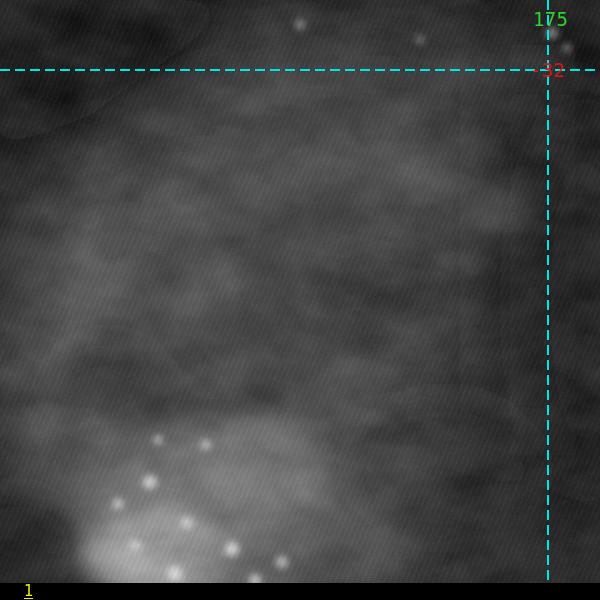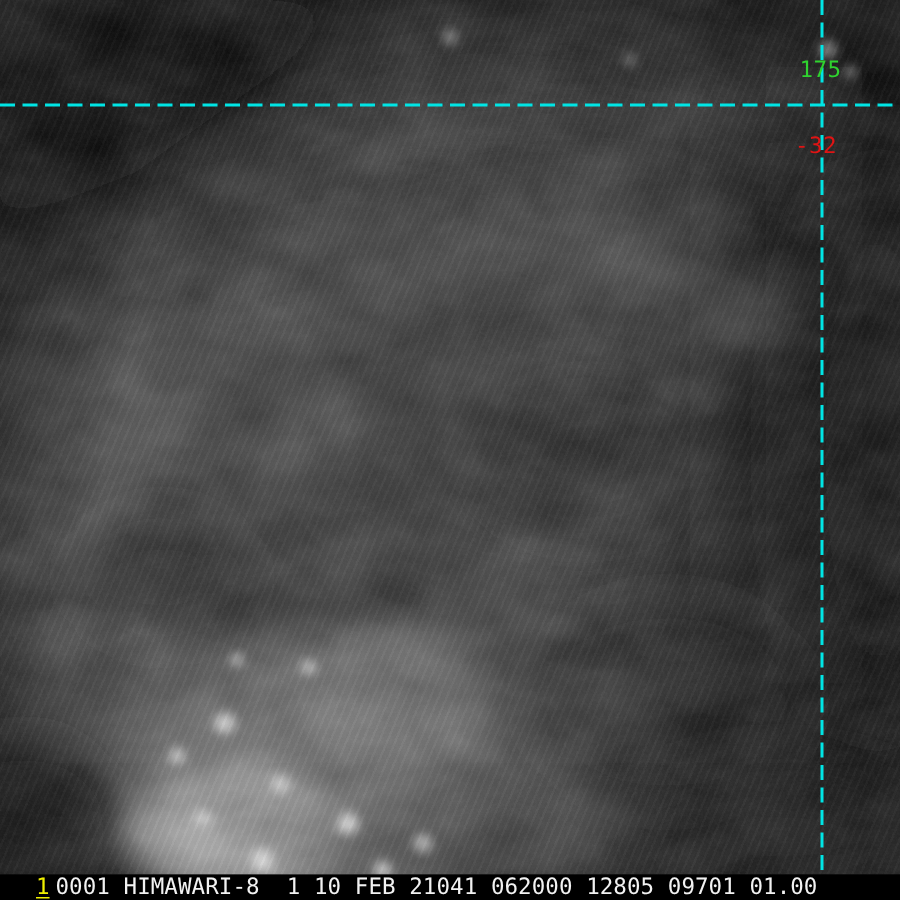--- a/index.html
+++ b/index.html
@@ -15,23 +15,22 @@
   .scanlines {
     position: absolute; top: 0; left: 0; width: 600px; height: 583px;
     z-index: 1; pointer-events: none;
     background: repeating-linear-gradient(113deg,
       rgba(255,255,255,0.025) 0px, rgba(255,255,255,0.025) 1.5px,
       rgba(0,0,0,0.03) 1.5px, rgba(0,0,0,0.03) 5px);
   }
   .grid-overlay { position: absolute; top: 0; left: 0; z-index: 2; display: block; }
   .coord-label {
     position: absolute; z-index: 3;
-    font-size: 15px; line-height: 14px; letter-spacing: 0.3px;
+    font-size: 19px; line-height: 14px; letter-spacing: 0.3px;
     white-space: pre;
-    margin-top: 27px;
   }
   #lon-label { left: 533px; top: 12px; color: #2fd32f; }
   #lat-label { left: 530px; top: 63px; color: #e01414; }
   #status-bar {
     position: absolute; left: 0; top: 583px; width: 600px; height: 17px;
     background: #000; z-index: 4;
     font-size: 15px; line-height: 17px;
   }
   #status-bar span { position: absolute; white-space: pre; }
   #frame-number {
@@ -138,17 +137,16 @@
   <svg class="grid-overlay" width="600" height="583" viewBox="0 0 600 583">
     <line x1="0" y1="70" x2="600" y2="70" stroke="#00e5e5" stroke-width="2" stroke-dasharray="10 5"></line>
     <line x1="548" y1="0" x2="548" y2="583" stroke="#00e5e5" stroke-width="2" stroke-dasharray="10 5"></line>
   </svg>
 
   <div id="lon-label" class="coord-label">175</div>
   <div id="lat-label" class="coord-label">-32</div>
 
   <div id="status-bar">
     <span id="frame-number">1</span>
-    <span id="image-info">0001 HIMAWARI-8  1 10 FEB 21041 062000 12805 09701 01.00</span>
     <span id="mcidas-brand">McIDAS</span>
   </div>
 
 </div>
 
 </body></html>

